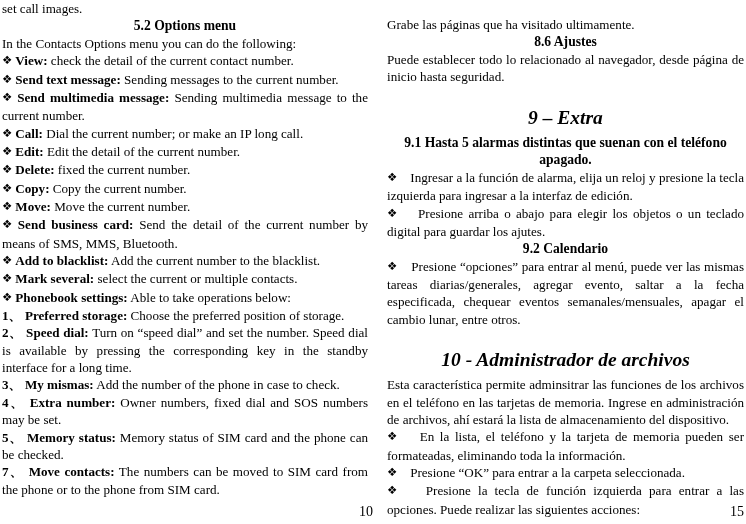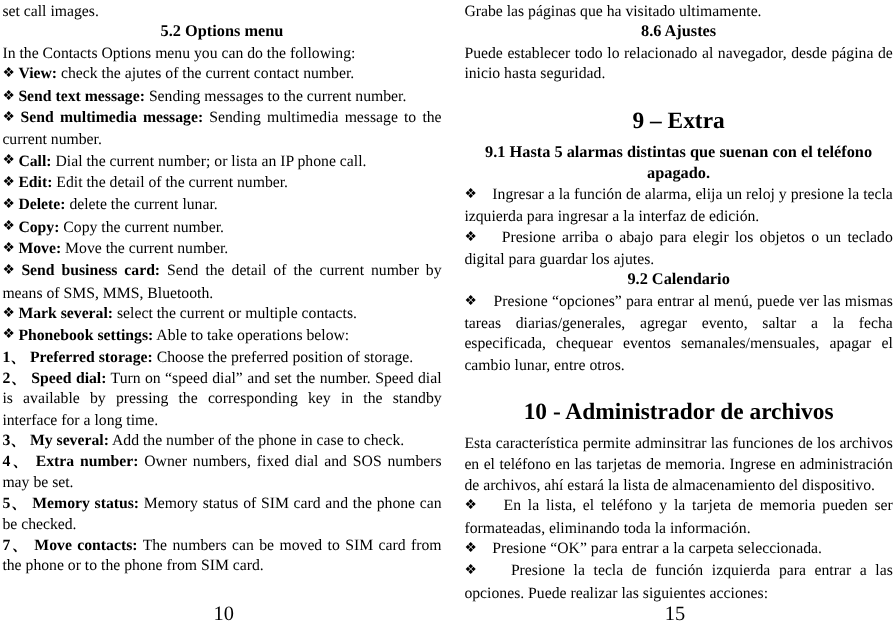--- a/index.html
+++ b/index.html
@@ -22,21 +22,21 @@
   .page {
     width: 373px;
     height: 524px;
     position: relative;
     box-sizing: border-box;
   }
   .page-left {
     padding: 0 5px 16px 2px;
   }
   .page-right {
-    padding: 0 2px 0 14px;
+    padding: 16px 2px 0 14px;
   }
   .body-col {
     font-size: 13.1px;
     line-height: 17.35px;
   }
   
   p {
     margin: 0;
     padding: 0;
     text-align: justify;
@@ -67,65 +67,67 @@
     font-weight: bold;
     text-align: center;
   }
   h1.chapter-head {
     margin: 0;
     padding: 0;
     font-size: 19.5px;
     line-height: 24px;
     font-weight: bold;
     text-align: center;
+    font-style: italic;
   }
   .gap-before-chapter {
     height: 20px;
   }
   .gap-after-chapter {
     height: 4px;
   }
   .pagenum {
     position: absolute;
     bottom: 4px;
     left: 0;
     right: 0;
-    text-align: center;
-    font-size: 17px;
+    text-align: right;
+    font-size: 14px;
     line-height: 16px;
   }
   .page-right .pagenum {
     left: 8px;
     right: 2px;
   }
 </style>
 </head>
 <body>
 
 <div class="spread">
 
   <div class="page page-left">
     <div class="body-col" id="left-col">
         <p>set call images.</p>
         <h2 class="section-head">5.2 Options menu</h2>
         <p>In the Contacts Options menu you can do the following:</p>
-        <p class="bullet-para dia-open"><span class="b">View:</span> <span>check the ajutes of the current contact number.</span></p>
+        <p class="bullet-para dia-open"><span class="b">View:</span> <span>check the detail of the current contact number.</span></p>
         <p class="bullet-para dia-open"><span class="b">Send text message:</span> <span>Sending messages to the current number.</span></p>
         <p class="bullet-para dia-open"><span class="b">Send multimedia message:</span> <span>Sending multimedia message to the current number.</span></p>
-        <p class="bullet-para dia-open"><span class="b">Call:</span> <span>Dial the current number; or lista an IP phone call.</span></p>
+        <p class="bullet-para dia-open"><span class="b">Call:</span> <span>Dial the current number; or make an IP long call.</span></p>
         <p class="bullet-para dia-open"><span class="b">Edit:</span> <span>Edit the detail of the current number.</span></p>
-        <p class="bullet-para dia-open"><span class="b">Delete:</span> <span>delete the current lunar.</span></p>
+        <p class="bullet-para dia-open"><span class="b">Delete:</span> <span>fixed the current number.</span></p>
         <p class="bullet-para dia-open"><span class="b">Copy:</span> <span>Copy the current number.</span></p>
         <p class="bullet-para dia-open"><span class="b">Move:</span> <span>Move the current number.</span></p>
         <p class="bullet-para dia-open"><span class="b">Send business card:</span> <span>Send the detail of the current number by means of SMS, MMS, Bluetooth.</span></p>
+        <p class="bullet-para dia-open"><span class="b">Add to blacklist:</span> <span>Add the current number to the blacklist.</span></p>
         <p class="bullet-para dia-open"><span class="b">Mark several:</span> <span>select the current or multiple contacts.</span></p>
         <p class="bullet-para dia-open"><span class="b">Phonebook settings:</span> <span>Able to take operations below:</span></p>
         <p><span class="b">1、</span> <span class="b">Preferred storage:</span> <span>Choose the preferred position of storage.</span></p>
         <p><span class="b">2、</span> <span class="b">Speed dial:</span> <span>Turn on “speed dial” and set the number. Speed dial is available by pressing the corresponding key in the standby interface for a long time.</span></p>
-        <p><span class="b">3、</span> <span class="b">My several:</span> <span>Add the number of the phone in case to check.</span></p>
+        <p><span class="b">3、</span> <span class="b">My mismas:</span> <span>Add the number of the phone in case to check.</span></p>
         <p><span class="b">4、</span> <span class="b">Extra number:</span> <span>Owner numbers, fixed dial and SOS numbers may be set.</span></p>
         <p><span class="b">5、</span> <span class="b">Memory status:</span> <span>Memory status of SIM card and the phone can be checked.</span></p>
         <p><span class="b">7、</span> <span class="b">Move contacts:</span> <span>The numbers can be moved to SIM   card from the phone or to the phone from SIM card.</span></p>
       </div>
     <div class="pagenum">10</div>
   </div>
 
   <div class="page page-right">
     <div class="body-col" id="right-col">
         <p>Grabe las páginas que ha visitado ultimamente.</p>

